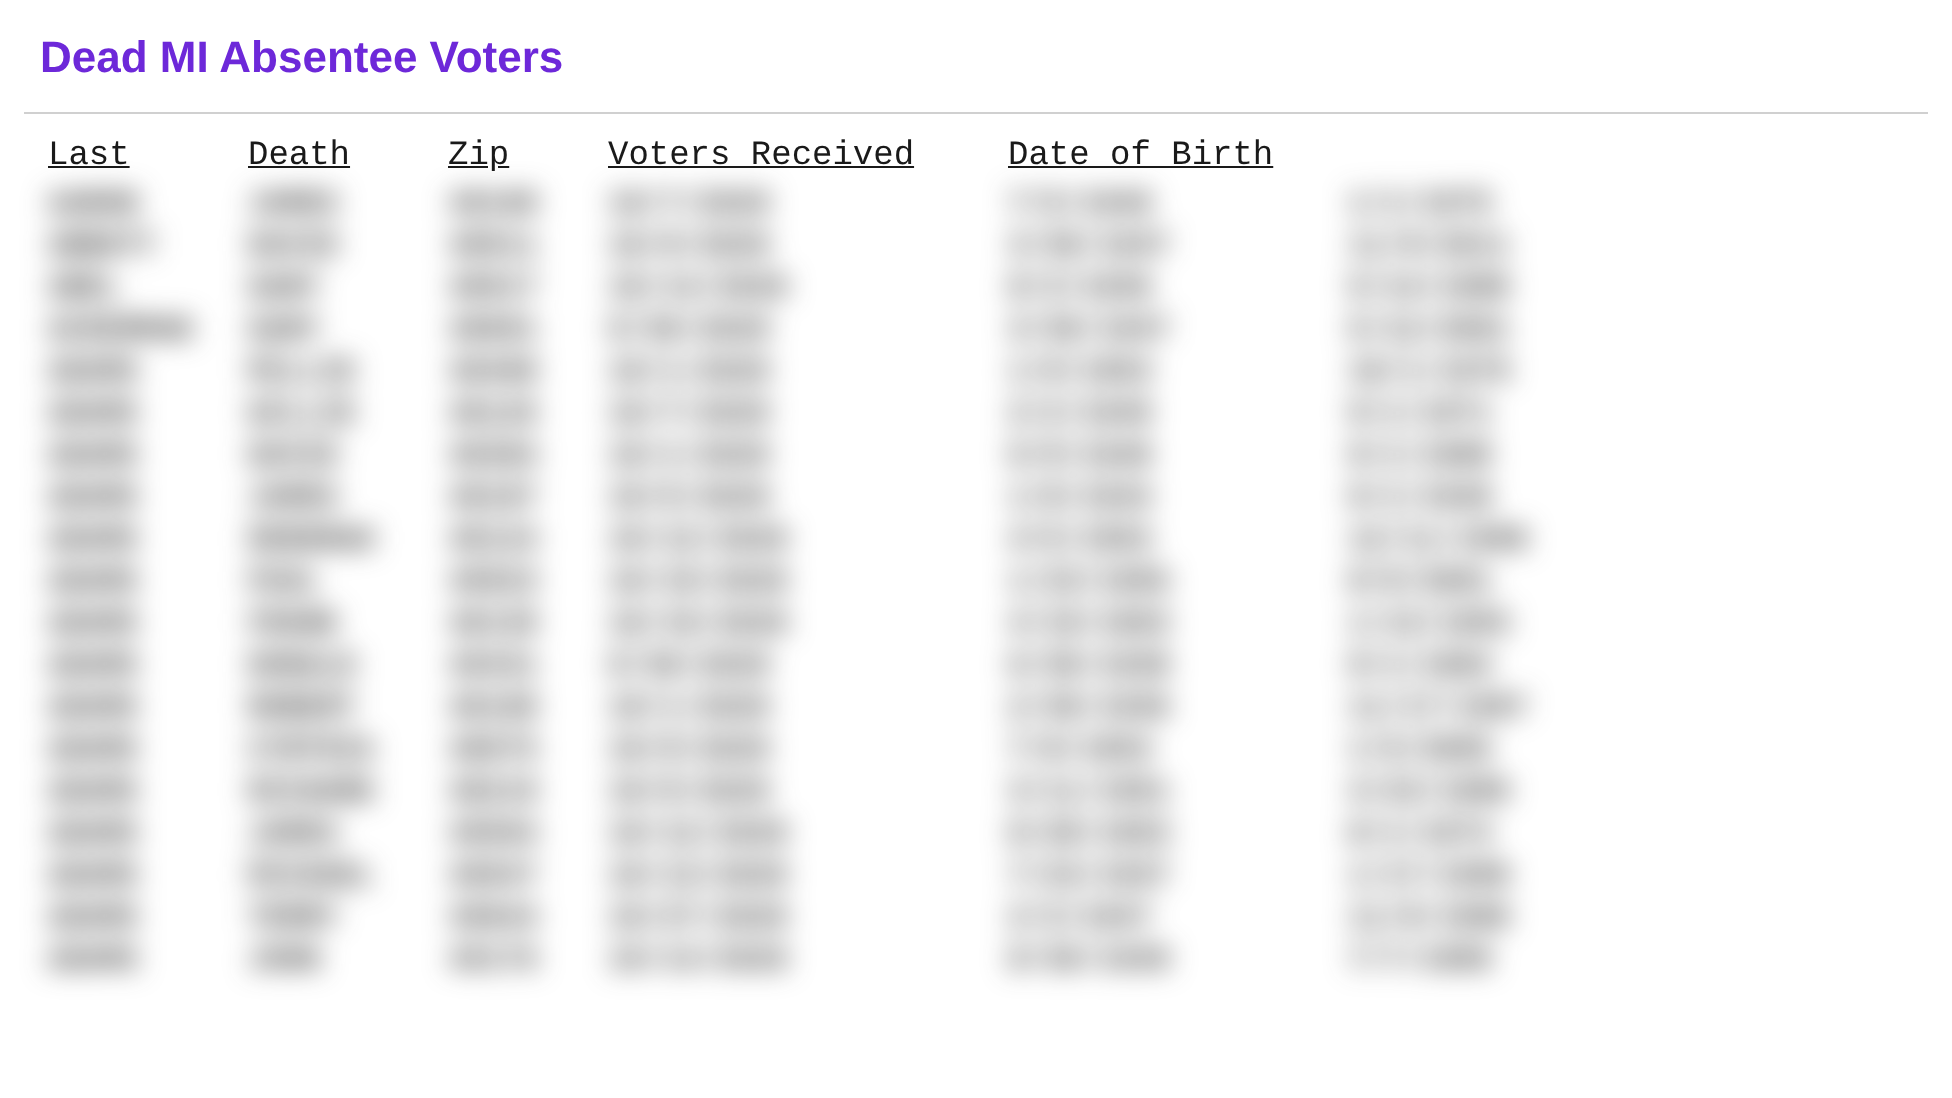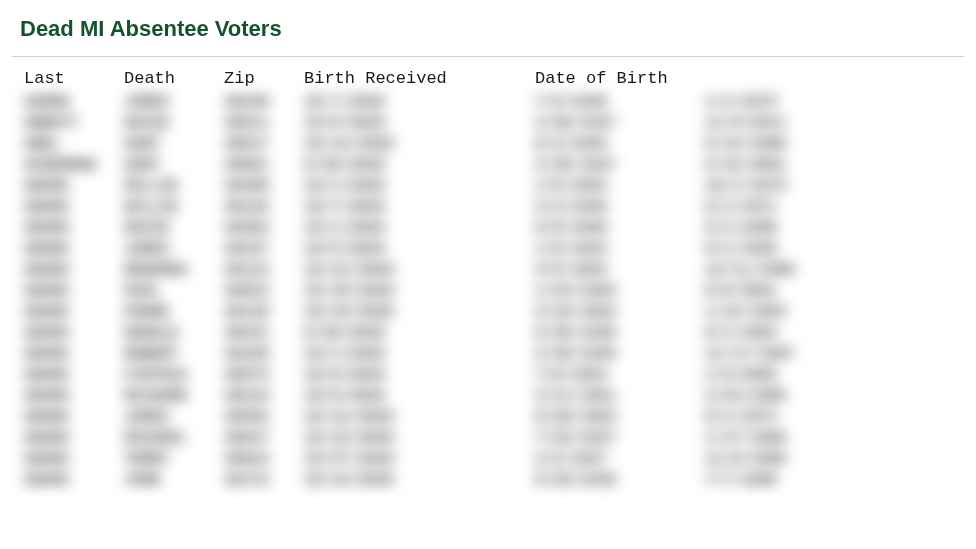--- a/index.html
+++ b/index.html
@@ -8,46 +8,47 @@
       box-sizing: border-box;
     }
     body {
       font-family: Arial, sans-serif;
       background: #ffffff;
       width: 976px;
       height: 549px;
       overflow: hidden;
     }
     .page-title {
-      color: #14532d;
+      color: #6d28d9;
       font-size: 22px;
       font-weight: bold;
       padding: 16px 20px 14px 20px;
     }
     .divider {
       border: none;
       border-top: 1px solid #d0d0d0;
       margin: 0 12px;
     }
     .table-container {
       padding: 12px 24px;
       font-family: "Courier New", Courier, monospace;
       font-size: 17px;
       color: #1a1a1a;
     }
     .header-row {
       display: flex;
       font-weight: normal;
       margin-bottom: 6px;
+      text-decoration: underline;
     }
     .col-last   { width: 100px; }
     .col-first  { width: 100px; }
     .col-zip    { width: 80px;  }
     .col-ballot { width: 200px; }
-    .col-dob    { width: 170px; margin-left: 31px; }
+    .col-dob    { width: 170px; }
     .col-dod    { width: 170px; }
     .data-rows {
       filter: blur(7px);
       -webkit-filter: blur(7px);
     }
     .data-row {
       display: flex;
       margin-bottom: 4px;
       font-weight: bold;
       color: #2a2a2a;
@@ -58,21 +59,21 @@
 <body>
 
 <h1 class="page-title">Dead MI Absentee Voters</h1>
 <hr class="divider">
 
 <div class="table-container">
   <div class="header-row">
     <div class="col-last">Last</div>
     <div class="col-first">Death</div>
     <div class="col-zip">Zip</div>
-    <div class="col-ballot">Birth Received</div>
+    <div class="col-ballot">Voters Received</div>
     <div class="col-dob">Date of Birth</div>
   </div>
   <div class="data-rows" id="rows-host">
       <div class="data-row">
         <div class="col-last">AARON</div>
         <div class="col-first">JAMES</div>
         <div class="col-zip">48108</div>
         <div class="col-ballot">10/7/2020</div>
         <div class="col-dob">7/5/1940</div>
         <div class="col-dod">1/1/1975</div>

